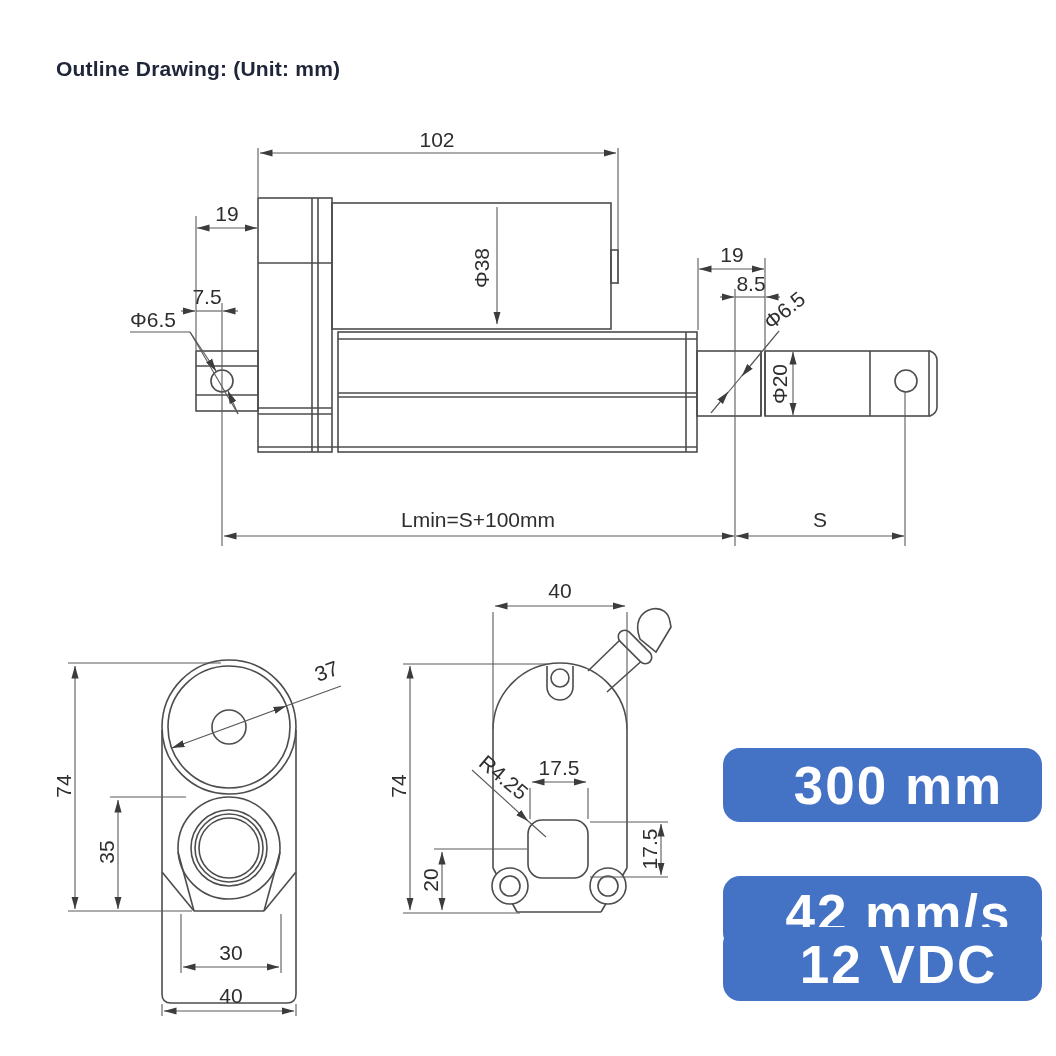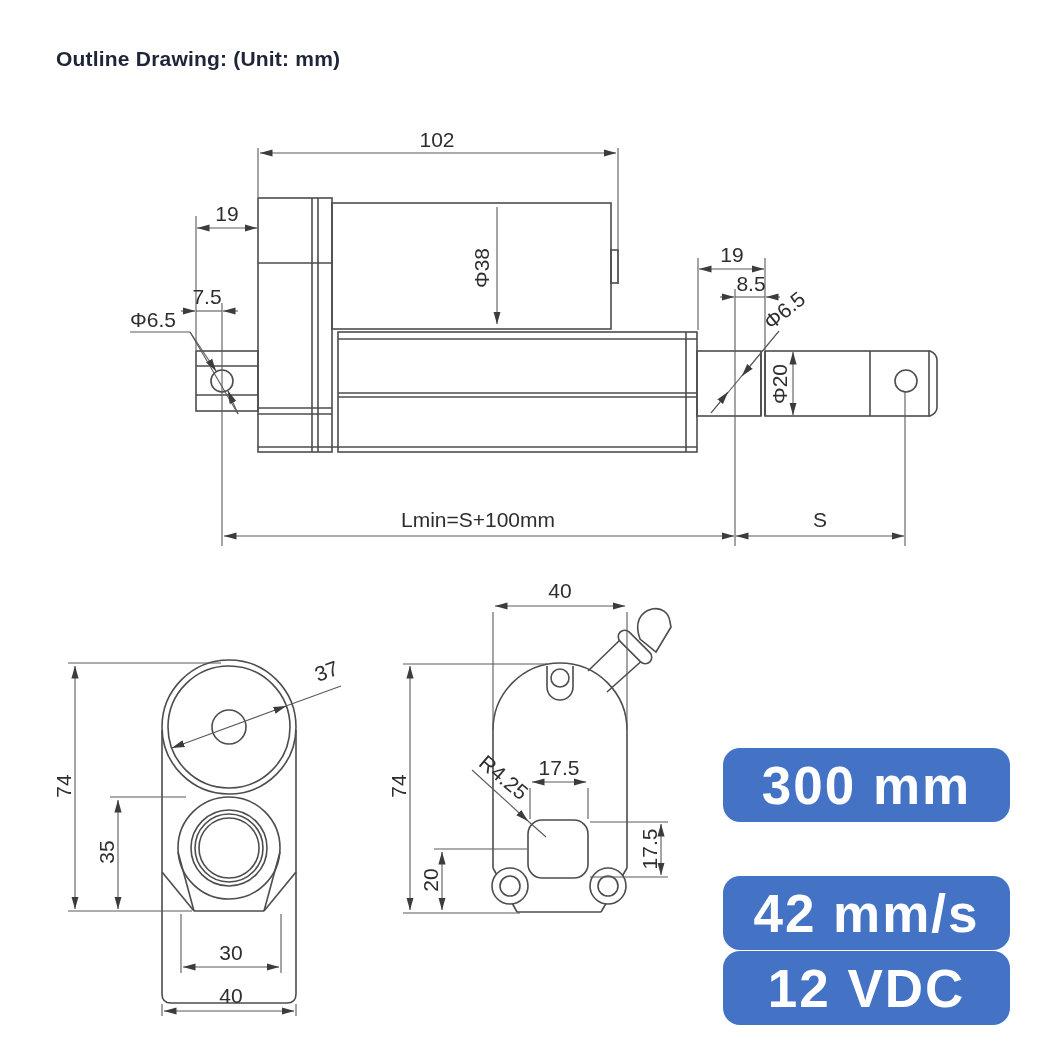--- a/index.html
+++ b/index.html
@@ -1,29 +1,29 @@
 <!DOCTYPE html>
 <html><head>
 <meta charset="utf-8">
 <style>
   html,body{margin:0;padding:0;background:#fff;}
   .page{position:relative;width:1056px;height:1056px;background:#ffffff;overflow:hidden;
         font-family:"Liberation Sans", sans-serif;}
-  .title{position:absolute;left:56px;top:47px;font-size:21px;font-weight:bold;color:#20263a;
+  .title{position:absolute;left:56px;top:57px;font-size:21px;font-weight:bold;color:#20263a;
          letter-spacing:.2px;}
   svg.drawing{position:absolute;left:0;top:0;}
   .part{stroke:#4d4d4d;stroke-width:1.6;fill:none;}
   .partw{stroke:#4d4d4d;stroke-width:1.6;fill:#ffffff;}
   .dim{stroke:#5a5a5a;stroke-width:1.1;fill:none;}
   .dtext{fill:#2e2e2e;font-size:21px;font-family:"Liberation Sans",sans-serif;}
   .badges{position:absolute;left:723px;top:0;width:287px;height:1056px;}
   .badge{position:absolute;left:0;width:287px;height:74px;border-radius:17px;background:#4472C4;
          color:#ffffff;display:flex;align-items:center;justify-content:center;
-         font-weight:bold;font-size:53px;letter-spacing:2px;font-family:"Liberation Sans",sans-serif;}
-  .badge1{top:748px;} .badge2{top:876px;} .badge3{top:927px;margin-top:24px;}
+         font-weight:bold;font-size:53px;letter-spacing:2px;font-family:"Liberation Sans",sans-serif;padding-left:32px;}
+  .badge1{top:748px;} .badge2{top:876px;} .badge3{top:927px;}
 </style>
 </head>
 <body>
 
 <div class="page">
 
   <div class="title">Outline Drawing: (Unit: mm)</div>
 
   <svg class="drawing" width="1056" height="1056" viewBox="0 0 1056 1056">
     <defs>

